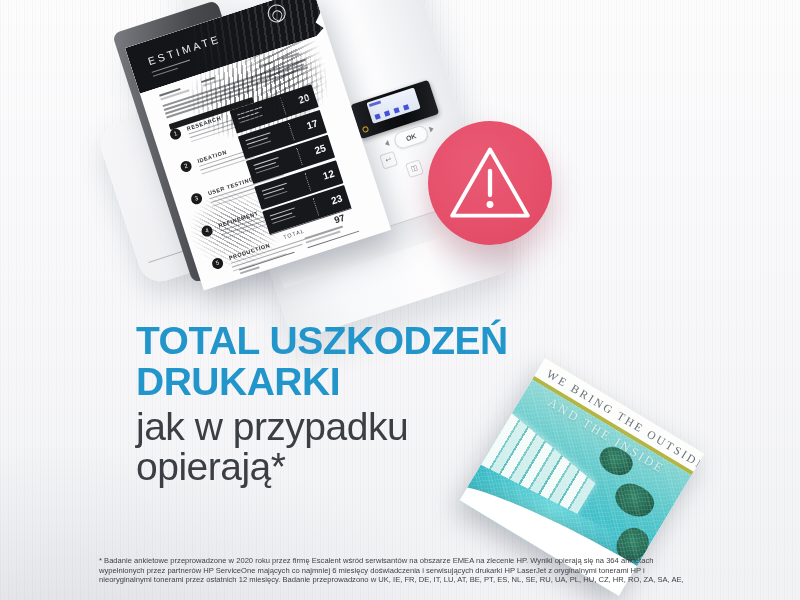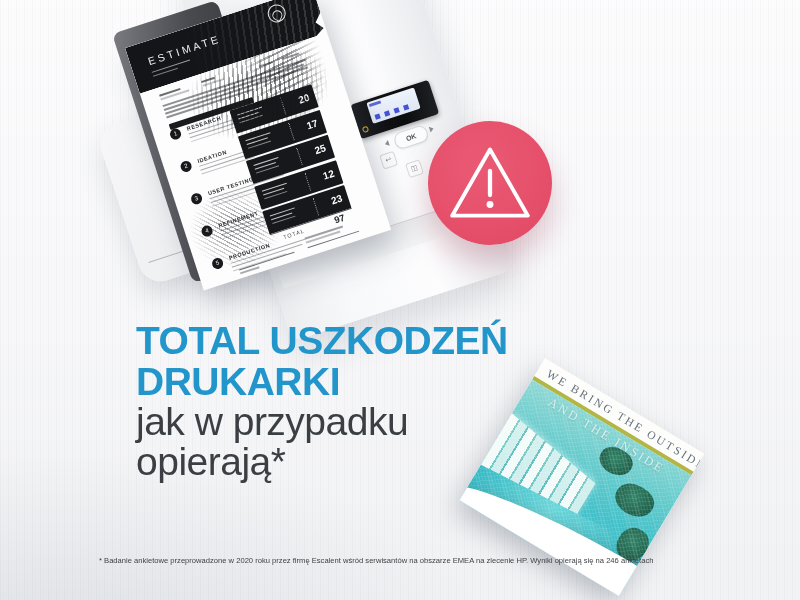--- a/index.html
+++ b/index.html
@@ -117,21 +117,21 @@
 
   
   .warning-badge{position:absolute;left:428px;top:121px;width:124px;height:124px;border-radius:50%;z-index:5;
     background:radial-gradient(circle at 42% 36%,#ea5a74 0%,#e6506b 55%,#df4862 100%);
     box-shadow:0 18px 30px rgba(150,55,80,.28);display:flex;align-items:center;justify-content:center;}
 
   
   .headline{position:absolute;left:136px;top:320px;z-index:6;}
   .headline .em{font-size:39px;line-height:41px;font-weight:bold;letter-spacing:-.5px;color:#2296cb;}
   .headline .body{font-size:39px;line-height:40px;font-weight:400;letter-spacing:-.5px;color:#3b3f43;}
-  .headline .body.first{}
+  .headline .body.first{margin-top:5px;}
 
   
   .magazine{position:absolute;left:545px;top:358px;width:186px;height:166px;z-index:5;
     transform:rotate(31deg);transform-origin:0 0;background:#fdfdfb;overflow:hidden;
     box-shadow:0 12px 26px rgba(85,95,108,.35);}
   .mag-band{height:21px;display:flex;align-items:center;overflow:hidden;}
   .mag-title1{font-family:"Liberation Serif",serif;font-size:11.5px;letter-spacing:2.5px;color:#66707a;
     white-space:nowrap;padding-left:10px;}
   .mag-rule{height:3.5px;background:#b3b644;}
   .mag-photo{position:absolute;left:0;top:24.5px;right:0;bottom:0;
@@ -318,16 +318,18 @@
       <div class="palm palm1"></div>
       <div class="palm palm2"></div>
       <div class="palm palm3"></div>
       <div class="mag-speckle"></div>
       <div class="mag-title2">AND THE INSIDE</div>
     </div>
     <div class="mag-curl"></div>
   </div>
 
   <div class="footnote">
-    <div>* Badanie ankietowe przeprowadzone w 2020 roku przez firmę Escalent wśród serwisantów na obszarze EMEA na zlecenie HP. Wyniki opierają się na 246 ankietach</div>
+    <div>* Badanie ankietowe przeprowadzone w 2020 roku przez firmę Escalent wśród serwisantów na obszarze EMEA na zlecenie HP. Wyniki opierają się na 364 ankietach</div>
+    <div>wypełnionych przez partnerów HP ServiceOne mających co najmniej 6 miesięcy doświadczenia i serwisujących drukarki HP LaserJet z oryginalnymi tonerami HP i</div>
+    <div>nieoryginalnymi tonerami przez ostatnich 12 miesięcy. Badanie przeprowadzono w UK, IE, FR, DE, IT, LU, AT, BE, PT, ES, NL, SE, RU, UA, PL, HU, CZ, HR, RO, ZA, SA, AE,</div>
   </div>
 
 </div>
 
 </body></html>

